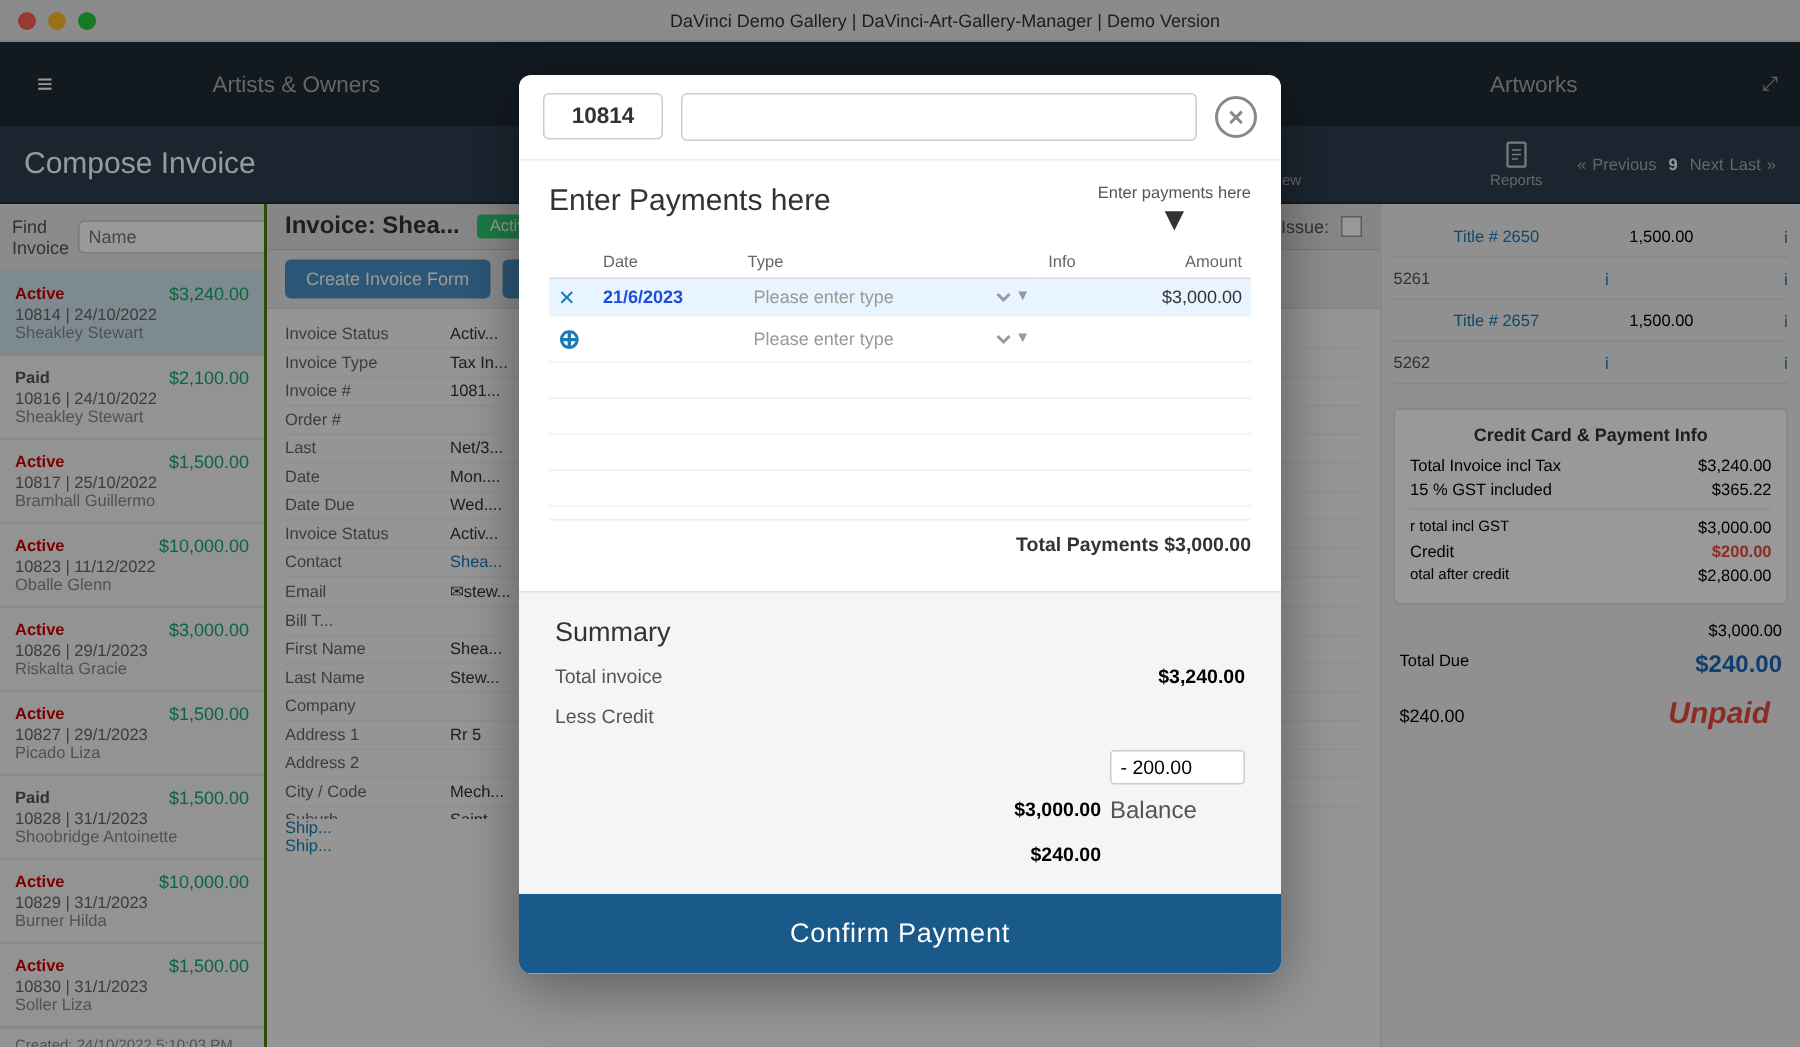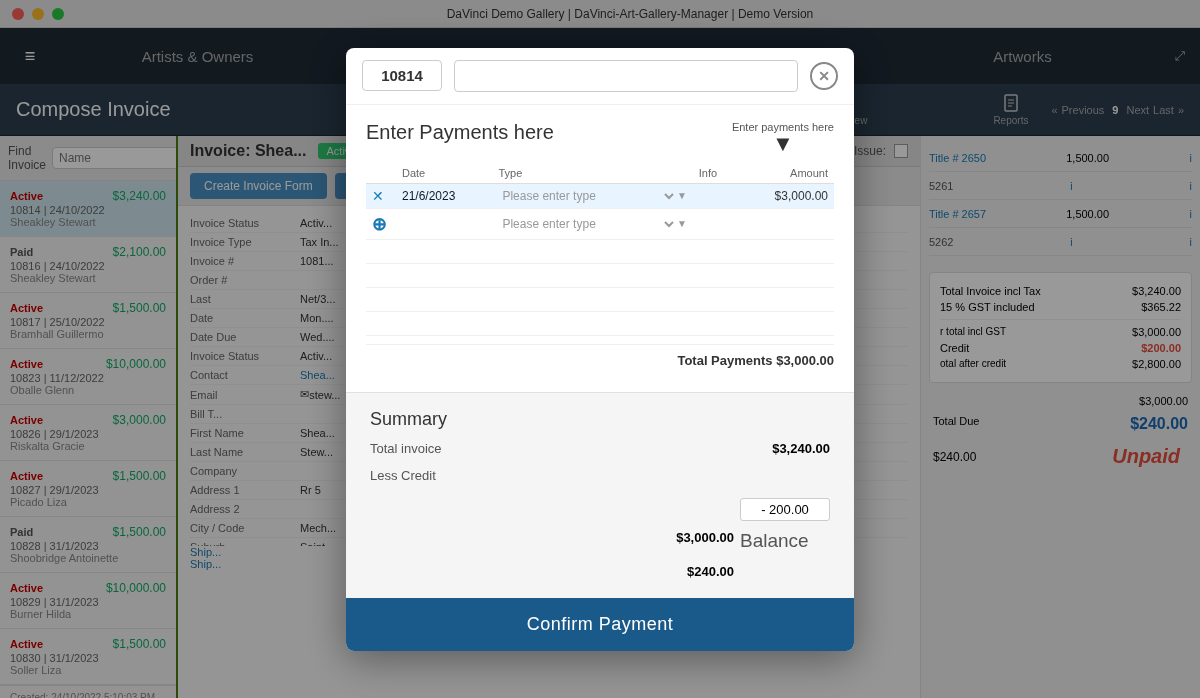--- a/index.html
+++ b/index.html
@@ -55,21 +55,21 @@
     .checkbox-small { width: 14px; height: 14px; border: 1px solid #999; background: white; }
     .form-row { display: flex; align-items: center; padding: 3px 0; border-bottom: 1px solid #eee; }
     .form-label { width: 110px; color: #666; font-size: 11px; }
     .form-value { color: #333; font-size: 11px; }
     .form-value.link { color: #1a7ab5; cursor: pointer; }
 
     
     .right-panel { width: 280px; background: #f0f0f0; border-left: 1px solid #ddd; overflow-y: auto; }
     .artworks-list { padding: 8px; }
     .artwork-row { display: flex; justify-content: space-between; align-items: center; padding: 6px 0; border-bottom: 1px solid #e0e0e0; font-size: 11px; }
-    .artwork-title { color: #1a7ab5; }
+    .artwork-title { color: #1a7ab5; margin-left: 40px; }
     .credit-info-panel { background: white; margin: 8px; padding: 10px; border-radius: 4px; border: 1px solid #ddd; }
     .credit-panel-title { font-size: 12px; font-weight: 600; color: #333; margin-bottom: 6px; text-align: center; }
     .credit-row { display: flex; justify-content: space-between; font-size: 11px; padding: 2px 0; }
     .unpaid-label { color: #e74c3c; font-size: 20px; font-weight: bold; font-style: italic; text-align: right; padding: 4px 8px; }
 
     
     .modal-overlay { position: absolute; top: 0; left: 0; width: 100%; height: 100%; background: rgba(0,0,0,0.4); display: flex; justify-content: center; align-items: center; z-index: 100; }
     .modal { background: white; border-radius: 8px; width: 508px; box-shadow: 0 8px 40px rgba(0,0,0,0.4); overflow: hidden; }
     .modal-top-bar { display: flex; align-items: center; padding: 12px 16px; gap: 12px; border-bottom: 1px solid #eee; }
     .modal-invoice-num { border: 1px solid #ccc; padding: 6px 14px; border-radius: 4px; font-size: 15px; font-weight: 600; color: #333; min-width: 80px; text-align: center; }
@@ -77,30 +77,30 @@
     .modal-close { width: 28px; height: 28px; border-radius: 50%; border: 2px solid #888; display: flex; align-items: center; justify-content: center; cursor: pointer; color: #888; font-size: 14px; font-weight: bold; }
     .modal-body { padding: 16px 20px; }
     .modal-section-title { font-size: 20px; font-weight: 400; color: #333; margin-bottom: 4px; }
 
     
     .payment-table { width: 100%; border-collapse: collapse; margin: 8px 0; }
     .payment-table th { font-size: 11px; color: #666; font-weight: 500; padding: 4px 6px; border-bottom: 1px solid #ddd; text-align: left; }
     .payment-table th.right { text-align: right; }
     .payment-table td { padding: 4px 6px; font-size: 12px; border-bottom: 1px solid #f0f0f0; }
     .payment-row-active { background: #e8f4ff; }
-    .date-cell { color: #0f172a; }
+    .date-cell { color: #1d4ed8; font-weight: bold; }
     .type-select { border: none; background: transparent; font-size: 12px; color: #999; outline: none; cursor: pointer; width: 100%; }
     .info-cell { color: #999; }
     .amount-cell { text-align: right; font-weight: 500; color: #333; }
     .delete-btn { color: #1a7ab5; cursor: pointer; font-size: 14px; }
     .add-btn { color: #1a7ab5; cursor: pointer; font-size: 18px; font-weight: bold; }
     .empty-row td { height: 24px; }
     .total-payments-row { text-align: right; padding: 8px 0; font-size: 13px; font-weight: 600; color: #333; border-top: 1px solid #eee; }
     .summary-title { font-size: 18px; font-weight: 400; color: #333; margin-bottom: 8px; }
-    .credit-input { border: 1px solid #ccc; border-radius: 3px; padding: 3px 6px; text-align: center; font-size: 13px; width: 90px; margin-top: 33px; }
+    .credit-input { border: 1px solid #ccc; border-radius: 3px; padding: 3px 6px; text-align: left; font-size: 13px; width: 90px; margin-top: 33px; }
 
     
     .confirm-btn { display: block; width: 100%; background: #1a5a8a; color: white; border: none; padding: 16px; font-size: 18px; font-weight: 500; cursor: pointer; letter-spacing: 0.5px; }
 
     
     .type-wrapper { display: flex; align-items: center; border: none; }
     .type-wrapper select { border: none; background: transparent; font-size: 12px; color: #999; outline: none; }
     .dropdown-arrow { font-size: 10px; color: #999; }
     .hint-box { display: flex; flex-direction: column; align-items: center; font-size: 11px; color: #444; }
     .hint-arrow-down { font-size: 22px; line-height: 1; color: #333; }
@@ -379,20 +379,21 @@
         <span>1,500.00</span>
         <span style="color:#1a7ab5;">ℹ</span>
       </div>
       <div class="artwork-row">
         <span style="color:#555;">5262</span>
         <span style="color:#1a7ab5;">ℹ</span>
         <span style="color:#1a7ab5;">ℹ</span>
       </div>
     </div>
     <div class="credit-info-panel">
+      <div class="credit-panel-title">Credit Card &amp; Payment Info</div>
       <div class="credit-row">
         <span>Total Invoice incl Tax</span>
         <span>$3,240.00</span>
       </div>
       <div class="credit-row">
         <span>15 % GST included</span>
         <span>$365.22</span>
       </div>
       <hr style="border:none;border-top:1px solid #eee;margin:4px 0;">
       <div class="credit-row">
@@ -509,20 +510,20 @@
       <div style="display:grid; grid-template-columns: 1fr auto; gap: 6px; margin-top: 8px;">
 
         <span style="font-size:13px;color:#555;padding:3px 0;">Total invoice</span>
         <span style="font-size:13px;font-weight:600;text-align:right;padding:3px 0;">$3,240.00</span>
 
         <span style="font-size:13px;color:#555;padding:3px 0;">Less Credit</span>
         <input class="credit-input" value="- 200.00" style="font-size: 13px;">
 
         <span style="font-size:13px;font-weight:600;text-align:right;padding:3px 0;">$3,000.00</span>
 
-        <span style="font-size:19px;color:#555;padding:3px 0;">Balance</span>
+        <span style="font-size:16px;color:#555;padding:3px 0;">Balance</span>
         <span style="font-size:13px;font-weight:600;text-align:right;padding:3px 0;">$240.00</span>
       </div>
     </div>
 
     <button class="confirm-btn">Confirm Payment</button>
   </div>
 </div>
 
 </body></html>

